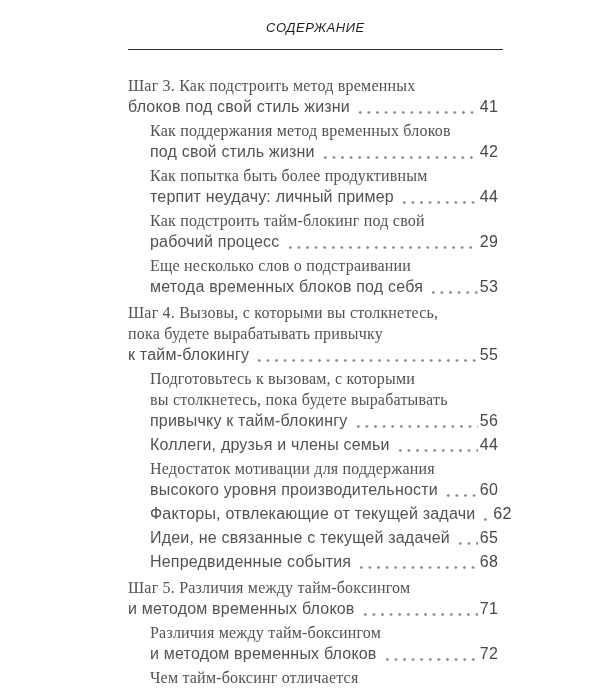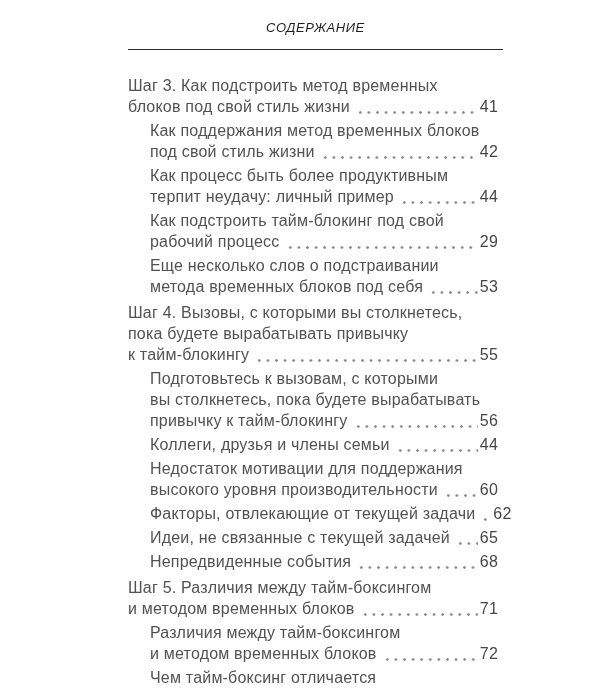--- a/index.html
+++ b/index.html
@@ -34,21 +34,21 @@
     margin-top: 25px;
     color: var(--text-color, #525252);
     font-size: 16px;
     line-height: 21px;
     letter-spacing: 0.2px;
   }
   .entry { margin-top: 3px; }
   .entry.level1 { margin-top: 5px; }
   .entry:first-child, .entry.level1:first-child { margin-top: 0; }
   .entry.level2 { padding-left: 22px; }
-  .line { white-space: nowrap; }
+  .line { white-space: nowrap; font-family: Liberation Serif, serif; }
   .lastline { display: flex; align-items: center; }
   .lastline .txt { white-space: nowrap; flex: 0 0 auto; }
   .dots {
     flex: 1 1 auto;
     min-width: 10px;
     align-self: flex-end;
     height: 3px;
     margin: 0 2px 3px 6px;
     background-image: radial-gradient(circle, var(--dots-color, #8c8c8c) 1.15px, transparent 1.5px);
     background-size: 8.6px 3px;
@@ -78,21 +78,21 @@
       </div>
       <div class="entry level2">
         <div class="line">Как поддержания метод временных блоков</div>
         <div class="lastline">
           <span class="txt">под свой стиль жизни</span>
           <span class="dots"></span>
           <span class="page-num">42</span>
         </div>
       </div>
       <div class="entry level2">
-        <div class="line">Как процесс быть более продуктивным</div>
+        <div class="line">Как попытка быть более продуктивным</div>
         <div class="lastline">
           <span class="txt">терпит неудачу: личный пример</span>
           <span class="dots"></span>
           <span class="page-num">44</span>
         </div>
       </div>
       <div class="entry level2">
         <div class="line">Как подстроить тайм-блокинг под свой</div>
         <div class="lastline">
           <span class="txt">рабочий процесс</span>

